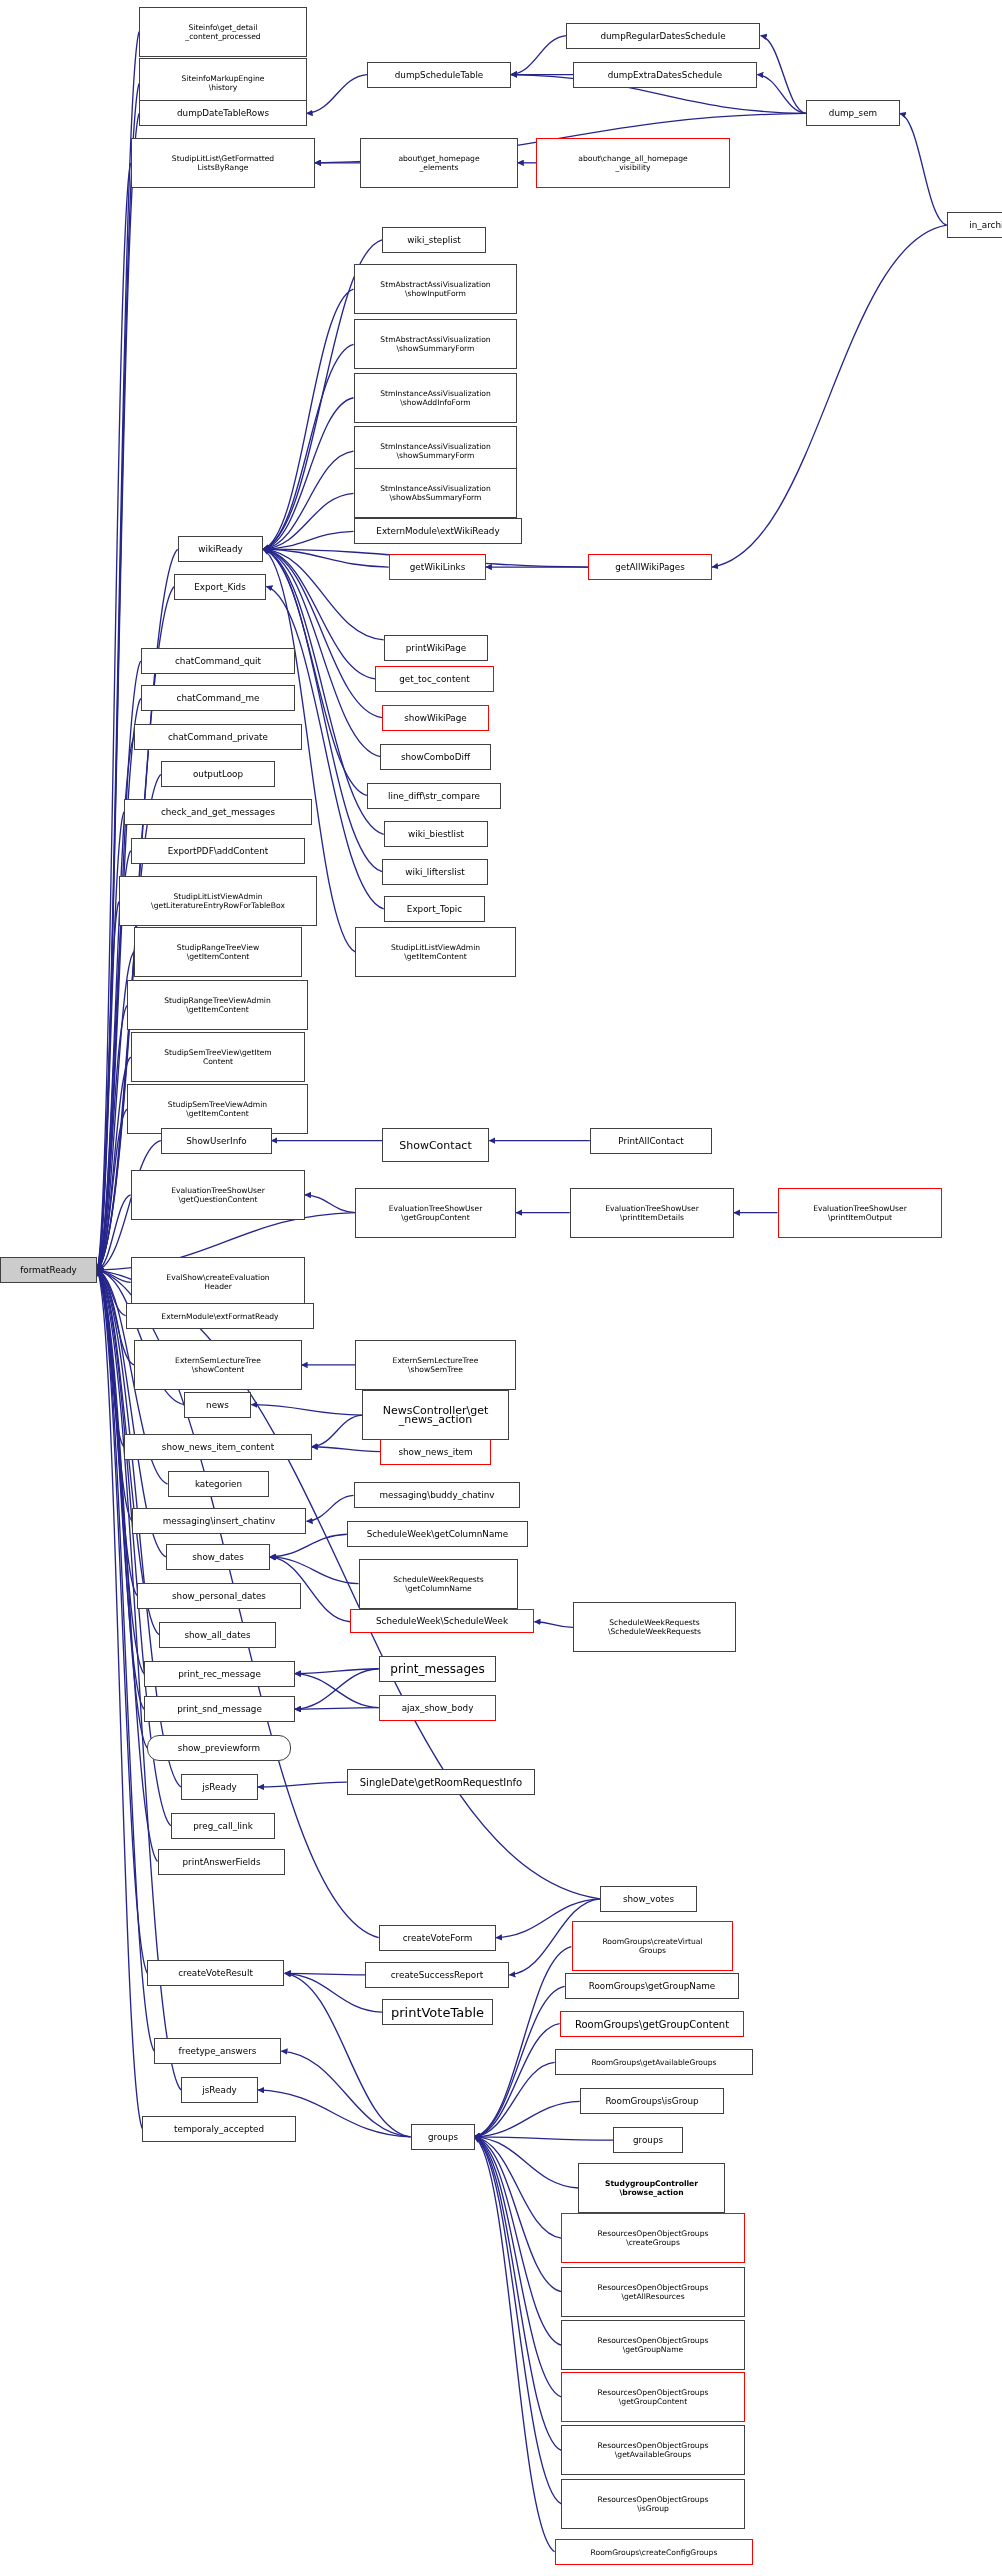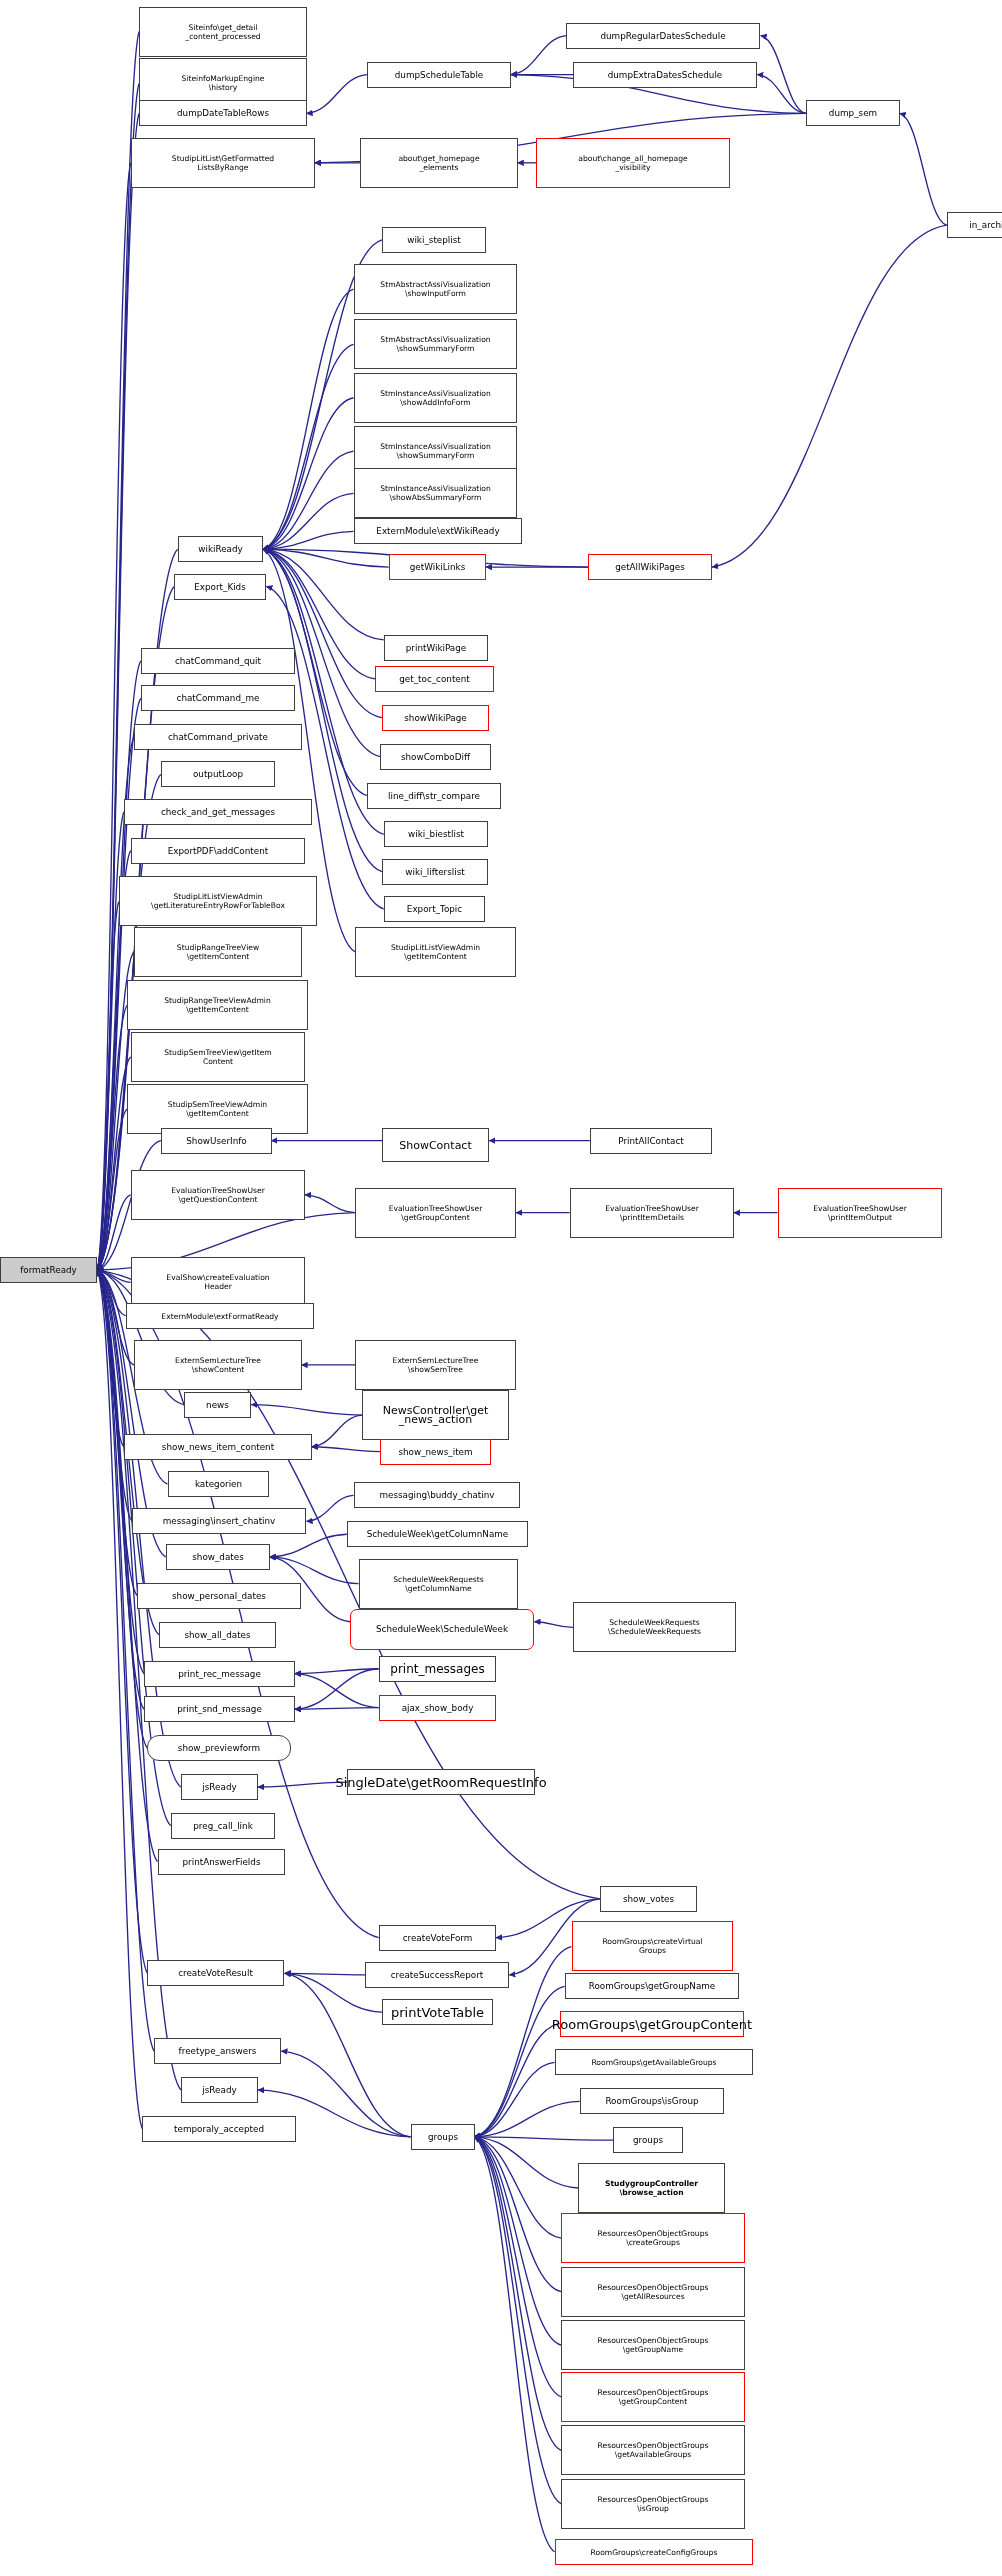--- a/index.html
+++ b/index.html
@@ -247,41 +247,41 @@
       <div class="node" style="left: 124px; top: 1434px; width: 188px; height: 26px; font-size: 8.8px; line-height: 9px;">show_news_item_content</div>
       <div class="node red" style="left: 380px; top: 1439px; width: 111px; height: 26px; font-size: 8.8px; line-height: 9px;">show_news_item</div>
       <div class="node" style="left: 168px; top: 1471px; width: 101px; height: 26px; font-size: 8.8px; line-height: 9px;">kategorien</div>
       <div class="node" style="left: 354px; top: 1482px; width: 166px; height: 26px; font-size: 8.8px; line-height: 9px;">messaging\buddy_chatinv</div>
       <div class="node" style="left: 132px; top: 1508px; width: 174px; height: 26px; font-size: 8.8px; line-height: 9px;">messaging\insert_chatinv</div>
       <div class="node" style="left: 347px; top: 1521px; width: 181px; height: 26px; font-size: 8.8px; line-height: 9px;">ScheduleWeek\getColumnName</div>
       <div class="node" style="left: 166px; top: 1544px; width: 104px; height: 26px; font-size: 8.8px; line-height: 9px;">show_dates</div>
       <div class="node" style="left: 359px; top: 1559px; width: 159px; height: 50px; font-size: 7.6px; line-height: 9px;">ScheduleWeekRequests
 \getColumnName</div>
       <div class="node" style="left: 137px; top: 1583px; width: 164px; height: 26px; font-size: 8.8px; line-height: 9px;">show_personal_dates</div>
-      <div class="node red" style="left: 350px; top: 1609px; width: 184px; height: 41px; font-size: 8.8px; line-height: 9px; border-radius: 7px;">ScheduleWeek\ScheduleWeek</div>
+      <div class="node red" style="left: 350px; top: 1609px; width: 184px; height: 24px; font-size: 8.8px; line-height: 9px;">ScheduleWeek\ScheduleWeek</div>
       <div class="node" style="left: 573px; top: 1602px; width: 163px; height: 50px; font-size: 7.6px; line-height: 9px;">ScheduleWeekRequests
 \ScheduleWeekRequests</div>
       <div class="node" style="left: 159px; top: 1622px; width: 117px; height: 26px; font-size: 8.8px; line-height: 9px;">show_all_dates</div>
       <div class="node" style="left: 144px; top: 1661px; width: 151px; height: 26px; font-size: 8.8px; line-height: 9px;">print_rec_message</div>
       <div class="node" style="left: 379px; top: 1656px; width: 117px; height: 26px; font-size: 12px; line-height: 9px;">print_messages</div>
       <div class="node" style="left: 144px; top: 1696px; width: 151px; height: 26px; font-size: 8.8px; line-height: 9px;">print_snd_message</div>
       <div class="node red" style="left: 379px; top: 1695px; width: 117px; height: 26px; font-size: 8.8px; line-height: 9px;">ajax_show_body</div>
       <div class="node" style="left: 147px; top: 1735px; width: 144px; height: 26px; font-size: 8.8px; line-height: 9px; border-radius: 12px;">show_previewform</div>
       <div class="node" style="left: 181px; top: 1774px; width: 77px; height: 26px; font-size: 8.8px; line-height: 9px;">jsReady</div>
-      <div class="node" style="left: 347px; top: 1769px; width: 188px; height: 26px; font-size: 13px; line-height: 9px;">SingleDate\getRoomRequestInfo</div>
+      <div class="node" style="left: 347px; top: 1769px; width: 188px; height: 26px; font-size: 10px; line-height: 9px;">SingleDate\getRoomRequestInfo</div>
       <div class="node" style="left: 171px; top: 1813px; width: 104px; height: 26px; font-size: 8.8px; line-height: 9px;">preg_call_link</div>
       <div class="node" style="left: 158px; top: 1849px; width: 127px; height: 26px; font-size: 8.8px; line-height: 9px;">printAnswerFields</div>
       <div class="node" style="left: 600px; top: 1886px; width: 97px; height: 26px; font-size: 8.8px; line-height: 9px;">show_votes</div>
       <div class="node" style="left: 379px; top: 1925px; width: 117px; height: 26px; font-size: 8.8px; line-height: 9px;">createVoteForm</div>
       <div class="node red" style="left: 572px; top: 1921px; width: 161px; height: 50px; font-size: 7.6px; line-height: 9px;">RoomGroups\createVirtual
 Groups</div>
       <div class="node" style="left: 565px; top: 1973px; width: 174px; height: 26px; font-size: 8.8px; line-height: 9px;">RoomGroups\getGroupName</div>
       <div class="node" style="left: 147px; top: 1960px; width: 137px; height: 26px; font-size: 8.8px; line-height: 9px;">createVoteResult</div>
       <div class="node" style="left: 365px; top: 1962px; width: 144px; height: 26px; font-size: 8.8px; line-height: 9px;">createSuccessReport</div>
-      <div class="node red" style="left: 560px; top: 2011px; width: 184px; height: 26px; font-size: 13px; line-height: 9px;">RoomGroups\getGroupContent</div>
+      <div class="node red" style="left: 560px; top: 2011px; width: 184px; height: 26px; font-size: 10px; line-height: 9px;">RoomGroups\getGroupContent</div>
       <div class="node" style="left: 382px; top: 1999px; width: 111px; height: 26px; font-size: 13px; line-height: 9px;">printVoteTable</div>
       <div class="node" style="left: 555px; top: 2049px; width: 198px; height: 26px; font-size: 7.6px; line-height: 9px;">RoomGroups\getAvailableGroups</div>
       <div class="node" style="left: 154px; top: 2038px; width: 127px; height: 26px; font-size: 8.8px; line-height: 9px;">freetype_answers</div>
       <div class="node" style="left: 580px; top: 2088px; width: 144px; height: 26px; font-size: 8.8px; line-height: 9px;">RoomGroups\isGroup</div>
       <div class="node" style="left: 181px; top: 2077px; width: 77px; height: 26px; font-size: 8.8px; line-height: 9px;">jsReady</div>
       <div class="node" style="left: 411px; top: 2124px; width: 64px; height: 26px; font-size: 8.8px; line-height: 9px;">groups</div>
       <div class="node" style="left: 613px; top: 2127px; width: 70px; height: 26px; font-size: 8.8px; line-height: 9px;">groups</div>
       <div class="node" style="left: 142px; top: 2116px; width: 154px; height: 26px; font-size: 8.8px; line-height: 9px;">temporaly_accepted</div>
       <div class="node" style="left: 578px; top: 2163px; width: 147px; height: 50px; font-size: 7.6px; line-height: 9px; font-weight: bold;">StudygroupController
 \browse_action</div>

